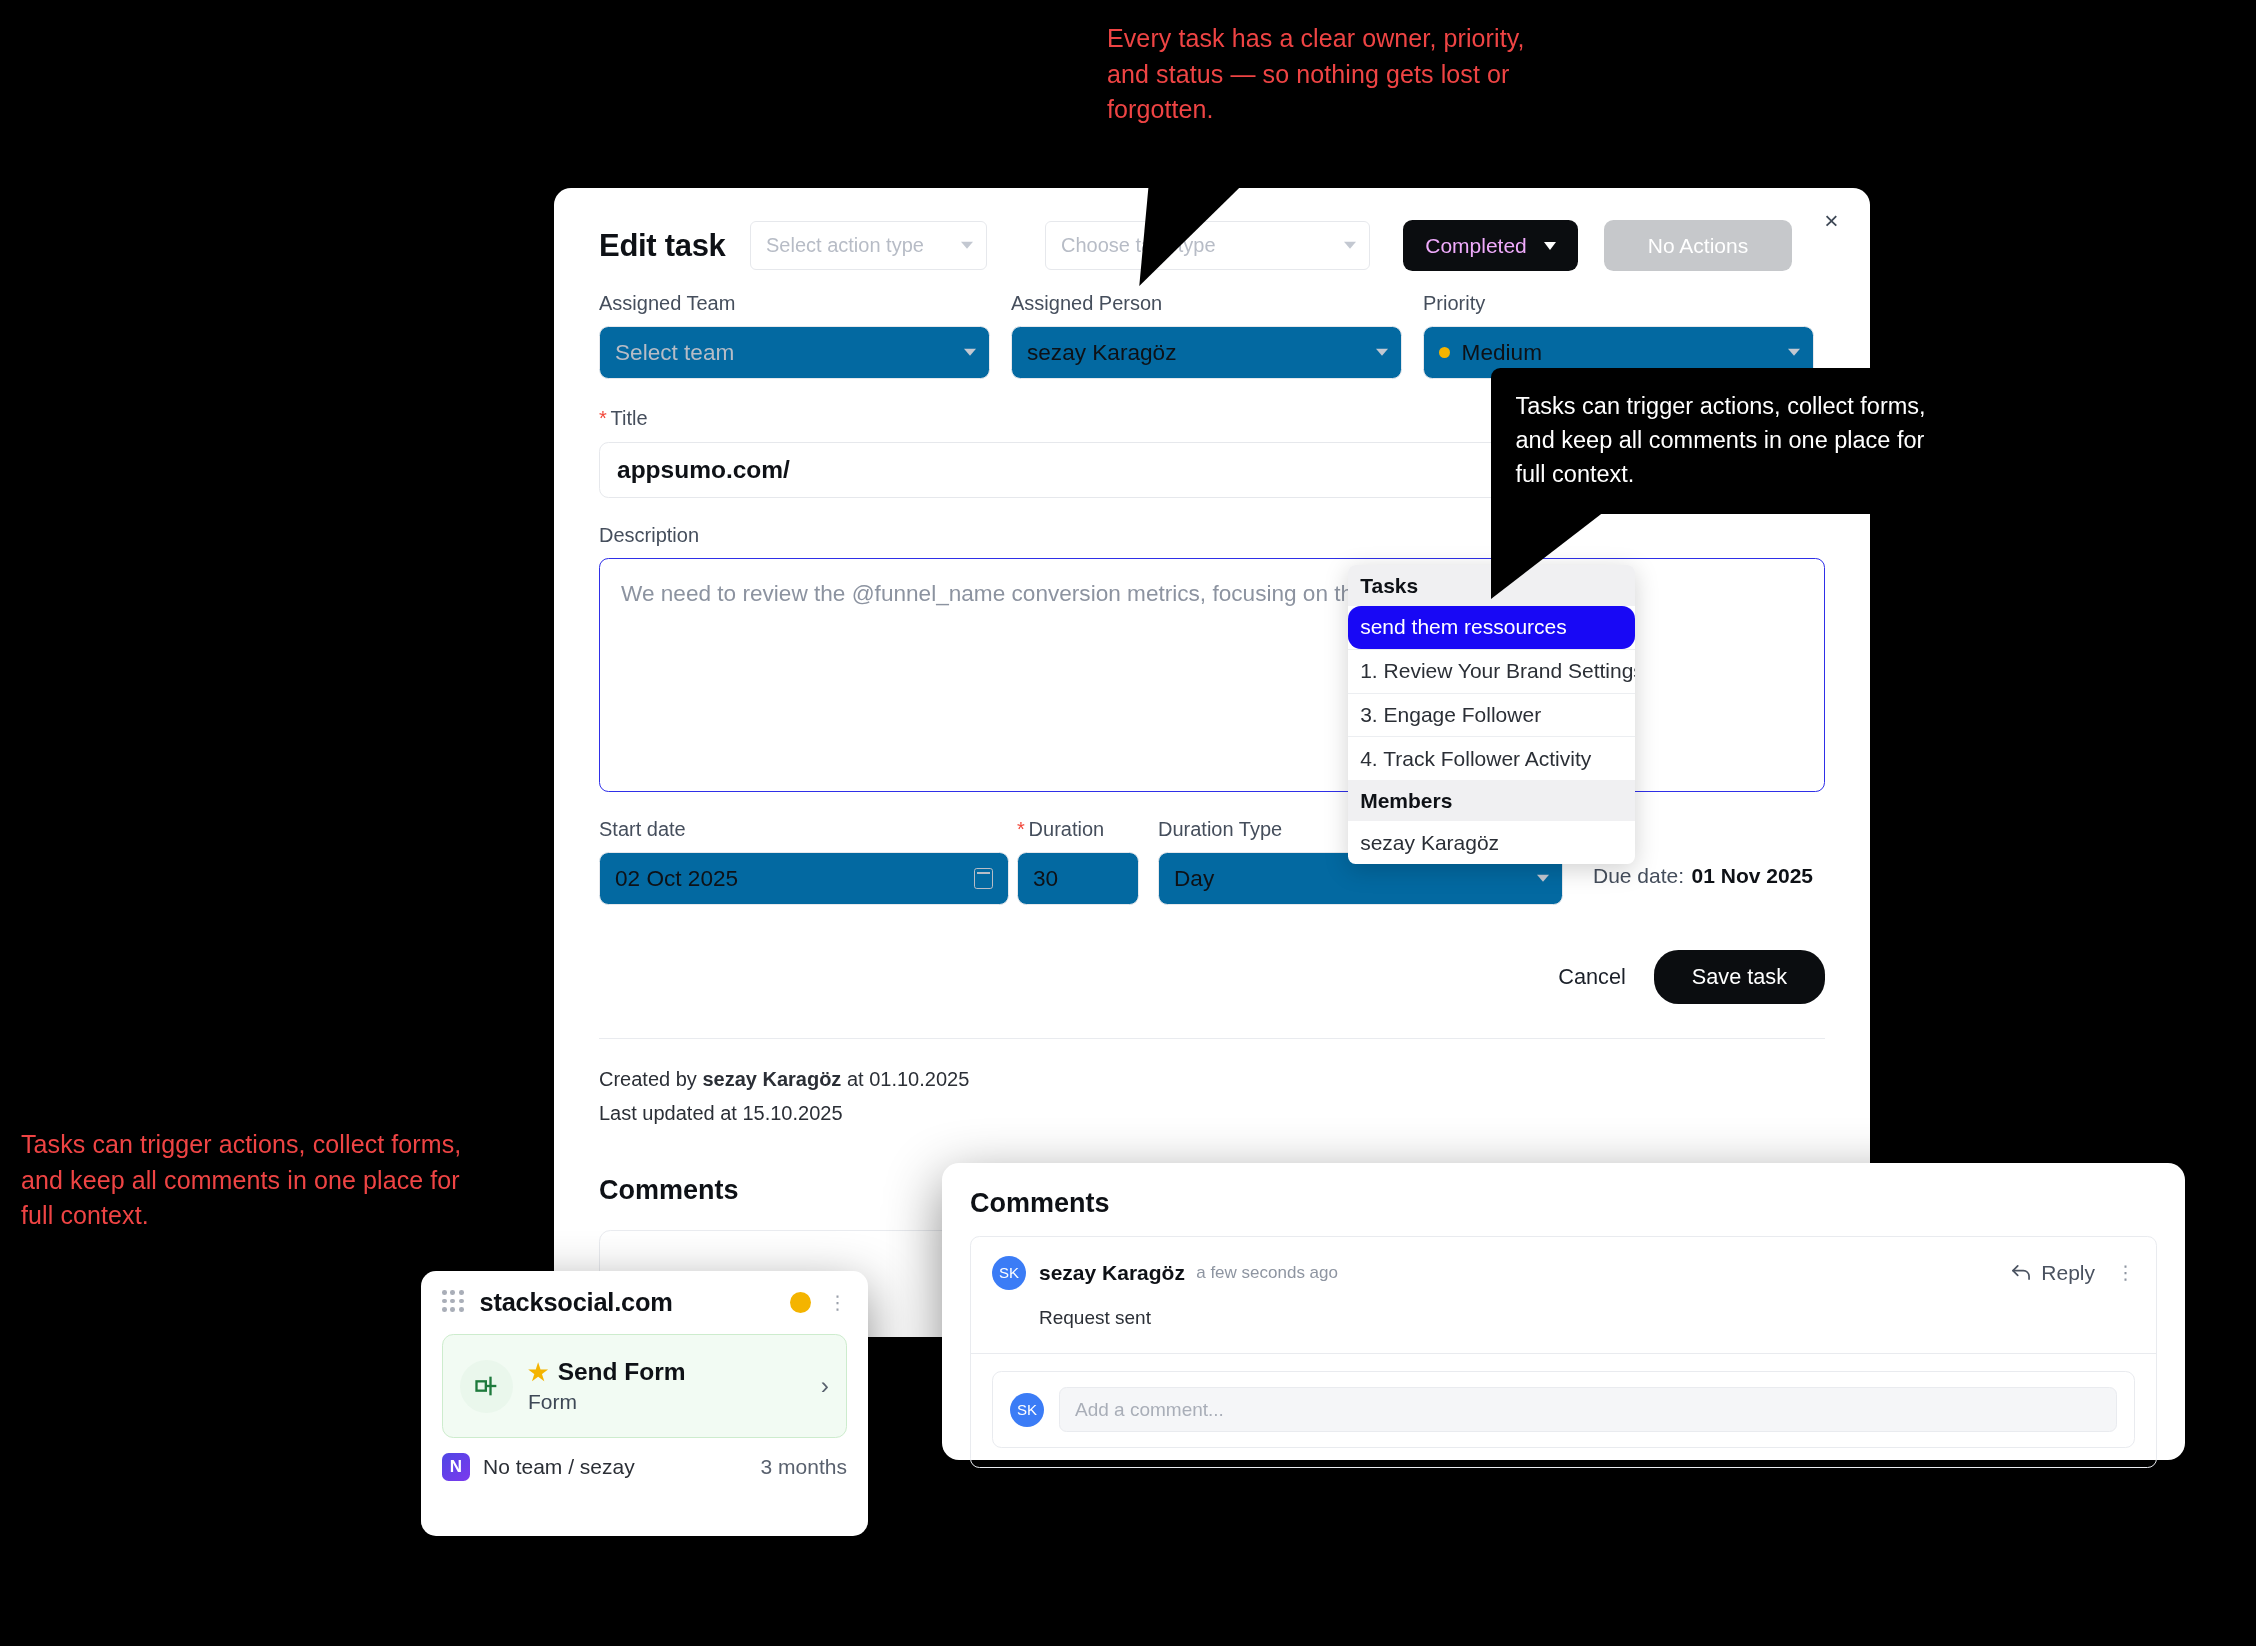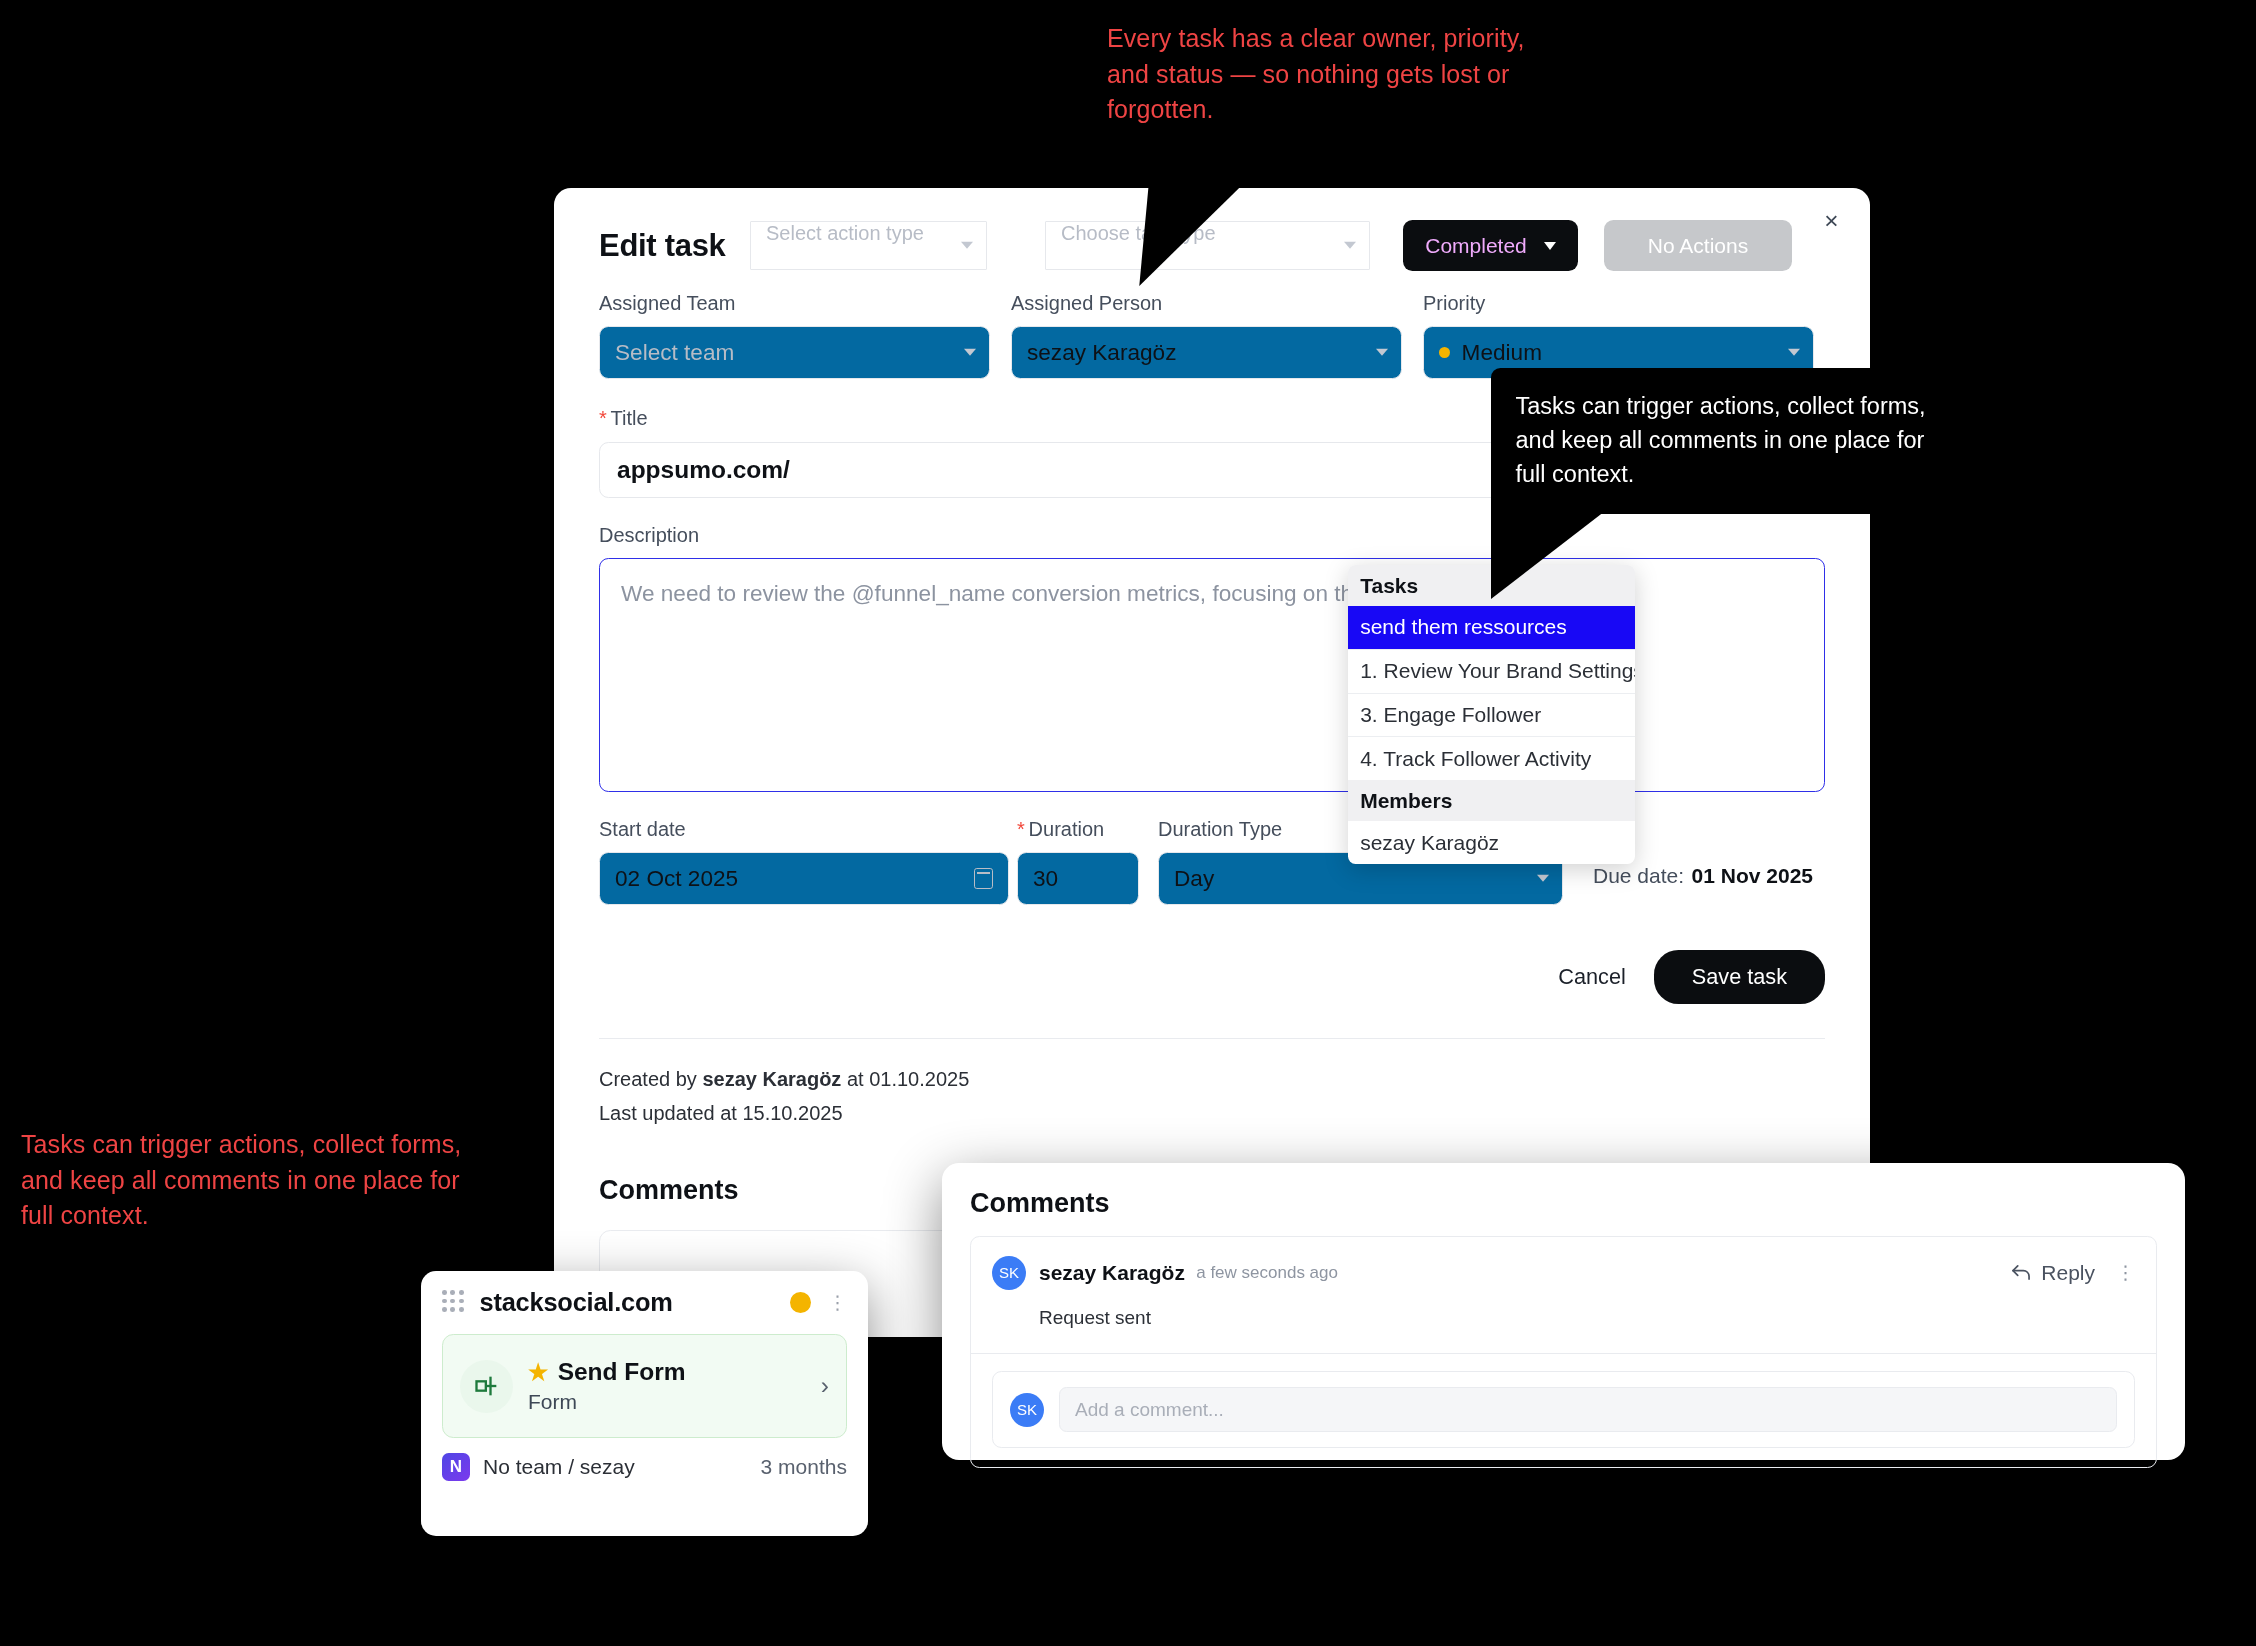--- a/index.html
+++ b/index.html
@@ -84,23 +84,24 @@
     font-size: 31px;
     font-weight: 700;
     color: #0e1116;
     letter-spacing: -0.3px;
     margin-right: 24.5px;
     white-space: nowrap;
   }
   .sel {
     position: relative;
     border: 0.9px solid #e6e8ec;
-    border-radius: 1px;
+    border-radius: 6px;
     height: 49px;
     display: flex;
+    align-items: center;
     padding: 0 36px 0 15px;
     font-size: 20px;
     color: #0e1116;
     background: #fff;
     box-sizing: border-box;
   }
   .sel.placeholder { color: #b7bcc6; }
   .caret {
     position: absolute;
     right: 13px; top: 50%;
@@ -236,20 +237,21 @@
     color: #2b2f36;
     border-top: 0.9px solid #eceef1;
     white-space: nowrap;
     overflow: hidden;
     cursor: pointer;
   }
   .mg-item.sel-hl {
     background: #1808f5;
     color: #ffffff;
     border-top: none;
+    border-radius: 13px;
   }
 
   
   .dates-row {
     display: flex;
     align-items: flex-end;
     padding: 0 45px;
     margin-top: 26px;
   }
   .fld-start { width: 410px; }

